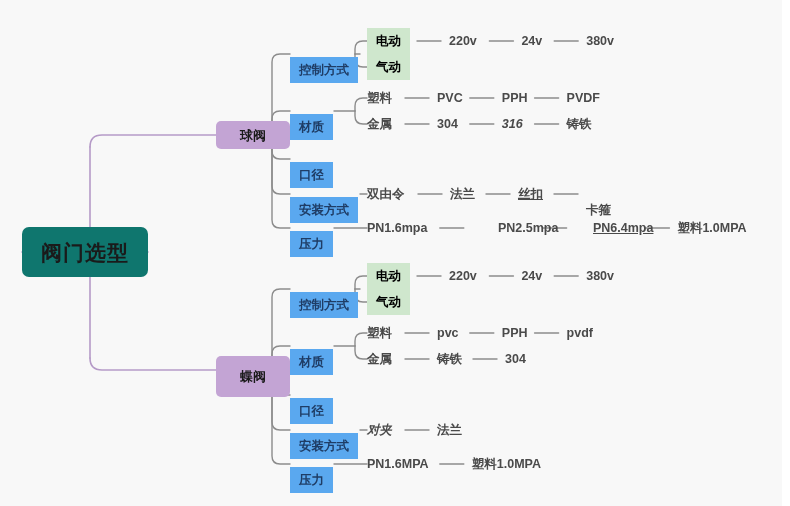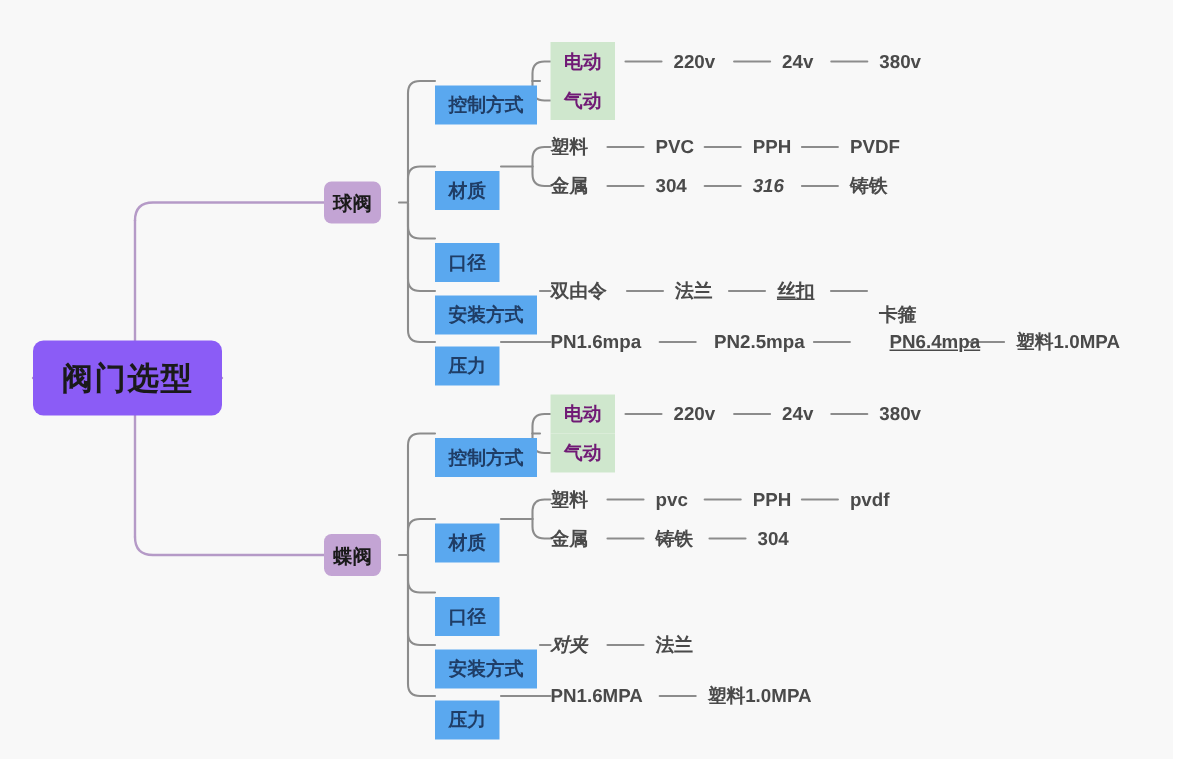--- a/index.html
+++ b/index.html
@@ -31,47 +31,47 @@
   .node {
     position: absolute;
     box-sizing: border-box;
     white-space: nowrap;
     line-height: 1;
     display: flex;
     align-items: center;
     justify-content: center;
   }
   .node-root {
-    background: #8b5cf6;
+    background: #0f766e;
     color: #1a1a1a;
     font-size: 21px;
     font-weight: bold;
     border-radius: 7px;
     padding: 0 14px;
     letter-spacing: 1px;
   }
   .node-l1 {
     background: #c3a4d4;
     color: #1a1a1a;
     font-size: 13px;
     font-weight: bold;
     border-radius: 5px;
-    padding: 0 6px;
+    padding: 0 24px;
   }
   .node-l2 {
     background: #5aa8ef;
     color: #1f3d66;
     font-size: 12.5px;
     font-weight: bold;
     padding: 0 9px;
     margin-top: 16px;
   }
   .node-l3box {
     background: #cfe7cd;
-    color: #701a75;
+    color: #000000;
     font-size: 12.5px;
     font-weight: bold;
     padding: 0 9px;
   }
   .node-text {
     color: #4a4a4a;
     font-size: 12.5px;
     font-weight: bold;
     background: transparent;
   }
@@ -159,24 +159,24 @@
       <div class="node node-text" style="left: 501.8px; top: 111px; height: 26px; font-style: italic;">316</div>
       <div class="node node-text" style="left: 566.6px; top: 111px; height: 26px;">铸铁</div>
       <div class="node node-l2" style="left: 290px; top: 146px; height: 26px;">口径</div>
       <div class="node node-l2" style="left: 290px; top: 181px; height: 26px;">安装方式</div>
       <div class="node node-text" style="left: 367px; top: 181px; height: 26px;">双由令</div>
       <div class="node node-text" style="left: 450px; top: 181px; height: 26px;">法兰</div>
       <div class="node node-text" style="left: 518px; top: 181px; height: 26px; text-decoration: underline;">丝扣</div>
       <div class="node node-text" style="left: 586px; top: 197px; height: 26px;">卡箍</div>
       <div class="node node-l2" style="left: 290px; top: 215px; height: 26px;">压力</div>
       <div class="node node-text" style="left: 367px; top: 215px; height: 26px;">PN1.6mpa</div>
-      <div class="node node-text" style="left: 476px; top: 215px; height: 26px;">PN2.5mpa</div>
+      <div class="node node-text" style="left: 498px; top: 215px; height: 26px;">PN2.5mpa</div>
       <div class="node node-text" style="left: 593px; top: 215px; height: 26px; text-decoration: underline;">PN6.4mpa</div>
       <div class="node node-text" style="left: 677.4px; top: 215px; height: 26px;">塑料1.0MPA</div>
-      <div class="node node-l1" style="left: 216px; top: 356px; height: 28px;">蝶阀</div>
+      <div class="node node-l1" style="left: 216px; top: 356px; height: 41px;">蝶阀</div>
       <div class="node node-l2" style="left: 290px; top: 276px; height: 26px;">控制方式</div>
       <div class="node node-l3box" style="left: 367px; top: 263px; height: 26px;">电动</div>
       <div class="node node-text" style="left: 449px; top: 263px; height: 26px;">220v</div>
       <div class="node node-text" style="left: 521.4px; top: 263px; height: 26px;">24v</div>
       <div class="node node-text" style="left: 586.2px; top: 263px; height: 26px;">380v</div>
       <div class="node node-l3box" style="left: 367px; top: 289px; height: 26px;">气动</div>
       <div class="node node-l2" style="left: 290px; top: 333px; height: 26px;">材质</div>
       <div class="node node-text" style="left: 367px; top: 320px; height: 26px;">塑料</div>
       <div class="node node-text" style="left: 437px; top: 320px; height: 26px;">pvc</div>
       <div class="node node-text" style="left: 501.8px; top: 320px; height: 26px;">PPH</div>

